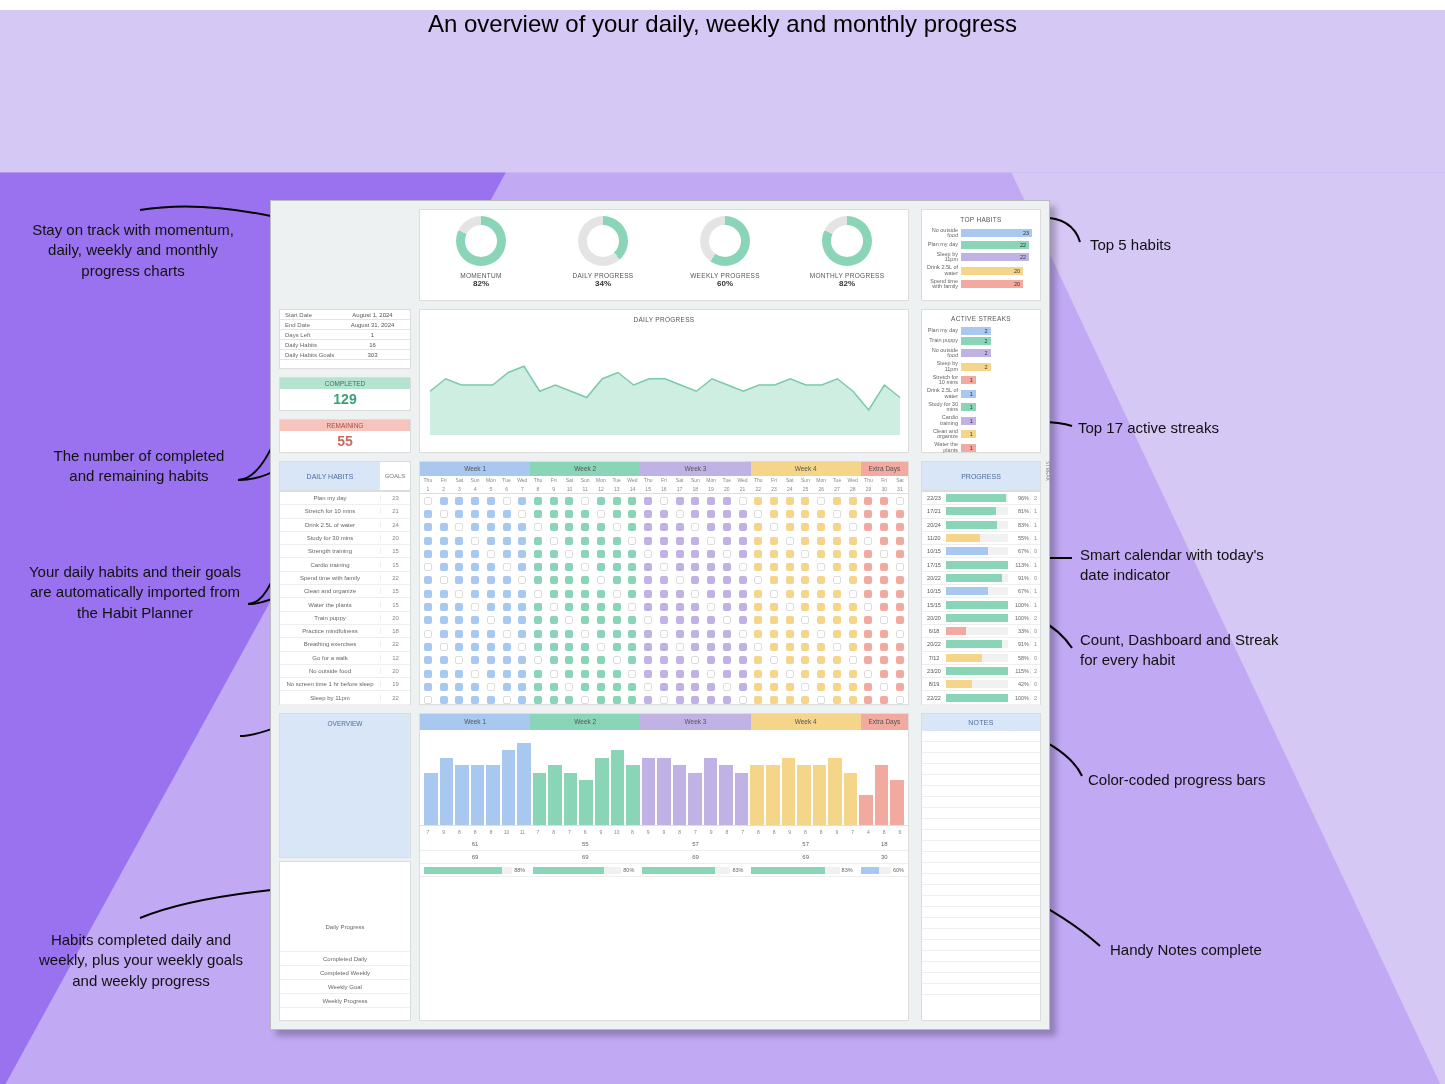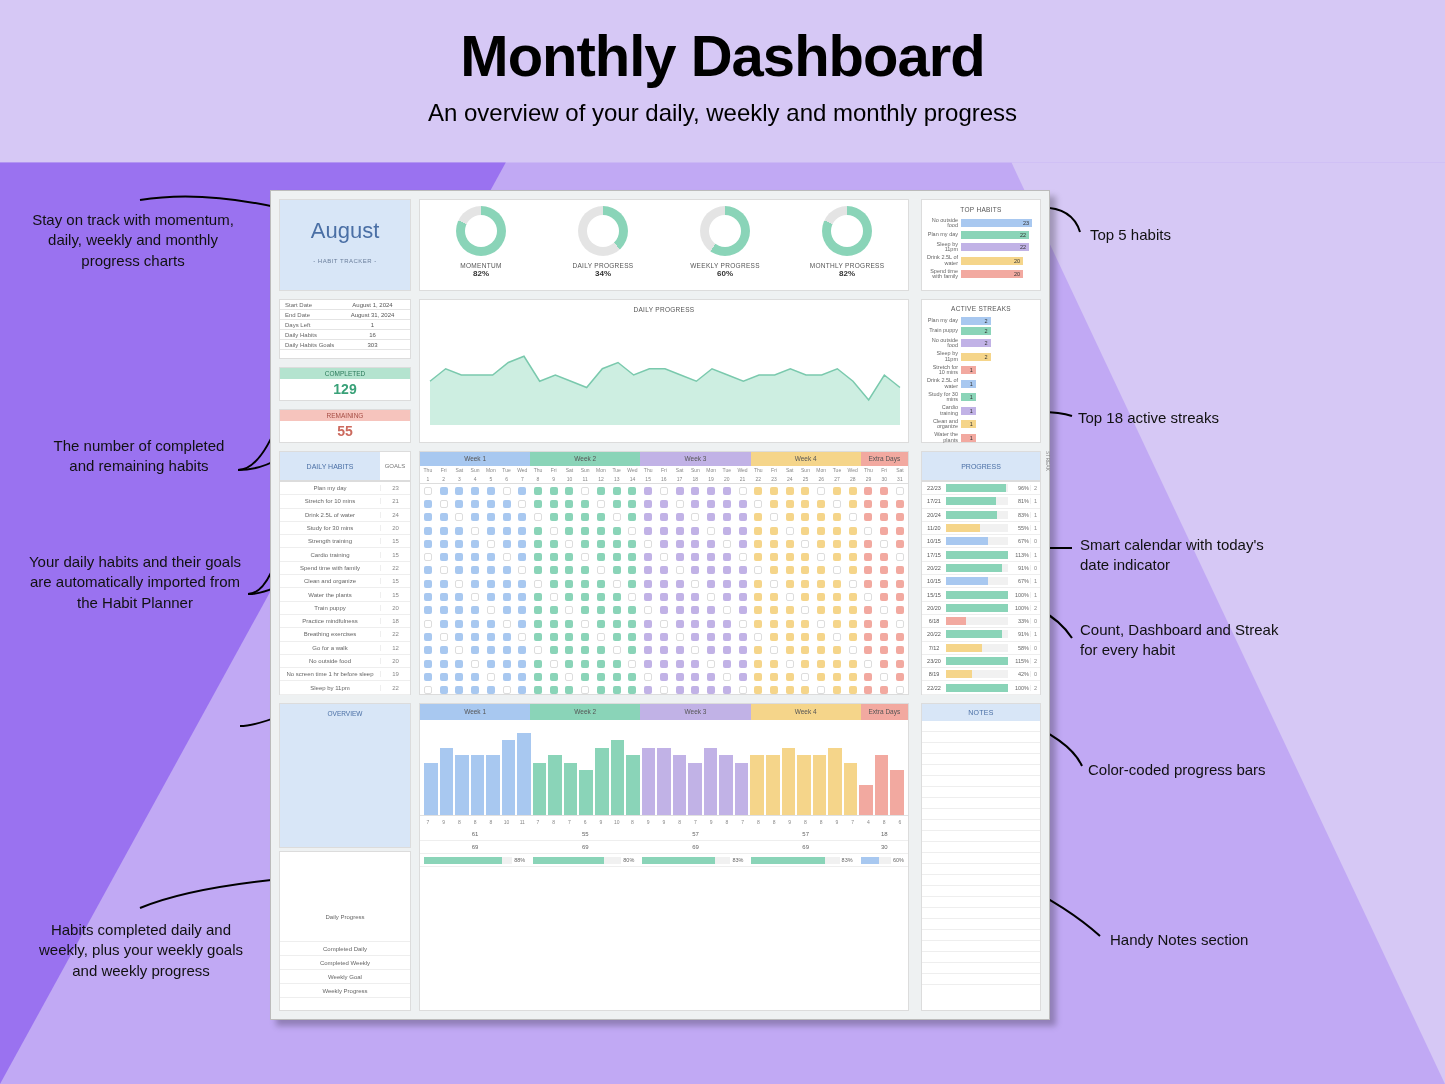--- a/index.html
+++ b/index.html
@@ -125,34 +125,33 @@
   #legend .d{width:6px;height:6px;border-radius:50%;display:inline-block;margin-right:6px;vertical-align:middle}
 </style>
 </head>
 <body>
 
 <div class="stage">
   <div class="bg-top"></div>
     <div class="bg-tri"></div>
     <div class="bg-left"></div>
 
-  <h1>Monthly Dashboard</h1>
   <h2>An overview of your daily, weekly and monthly progress</h2>
 
   <div class="call" style="left:28px;top:210px;width:210px">Stay on track with momentum, daily, weekly and monthly progress charts</div>
   <div class="call" style="left:44px;top:436px;width:190px">The number of completed and remaining habits</div>
   <div class="call" style="left:26px;top:552px;width:218px">Your daily habits and their goals are automatically imported from the Habit Planner</div>
   <div class="call" style="left:36px;top:920px;width:210px">Habits completed daily and weekly, plus your weekly goals and weekly progress</div>
 
   <div class="call r" style="left:1090px;top:225px">Top 5 habits</div>
-  <div class="call r" style="left:1078px;top:408px">Top 18 active streaks</div>
+  <div class="call r" style="left:1078px;top:408px">Top 17 active streaks</div>
   <div class="call r" style="left:1080px;top:535px;width:200px">Smart calendar with today's date indicator</div>
   <div class="call r" style="left:1080px;top:620px;width:200px">Count, Dashboard and Streak for every habit</div>
   <div class="call r" style="left:1088px;top:760px;width:220px">Color-coded progress bars</div>
-  <div class="call r" style="left:1110px;top:930px">Handy Notes section</div>
+  <div class="call r" style="left:1110px;top:930px">Handy Notes complete</div>
 
 
   <svg class="leads" width="1445" height="1084">
     <g stroke="#000" stroke-width="2" fill="none">
       <path d="M140,200 Q200,190 280,208 L630,208"></path>
         <circle cx="632" cy="208" r="3" fill="#000"></circle>
       <path d="M238,470 Q260,470 280,418"></path>
         <circle cx="280" cy="418" r="3" fill="#000"></circle>
       <path d="M238,470 Q260,470 280,458"></path>
         <circle cx="280" cy="458" r="3" fill="#000"></circle>
@@ -173,24 +172,20 @@
       <path d="M1040,610 Q1060,620 1072,638"></path>
         <circle cx="1040" cy="610" r="3" fill="#000"></circle>
       <path d="M1020,720 Q1070,740 1082,766"></path>
         <circle cx="1020" cy="720" r="3" fill="#000"></circle>
       <path d="M990,870 Q1060,900 1100,936"></path>
         <circle cx="990" cy="870" r="3" fill="#000"></circle>
     </g>
   </svg>
 
   <div class="panel">
-    <div id="c-month" class="card">
-      <div class="m">August</div>
-      <div class="sub">- HABIT TRACKER -</div>
-    </div>
 
     <div id="c-gauges" class="card">
         <div class="gauge">
       <div class="donut" style="background:conic-gradient(#8ad4b8 0 295deg,#e4e4e4 295deg 360deg)"></div>
       <div class="gl">MOMENTUM</div>
           <div class="gv">82%</div>
         </div>
         <div class="gauge">
       <div class="donut" style="background:conic-gradient(#8ad4b8 0 137deg,#e4e4e4 137deg 360deg)"></div>
       <div class="gl">DAILY PROGRESS</div>

